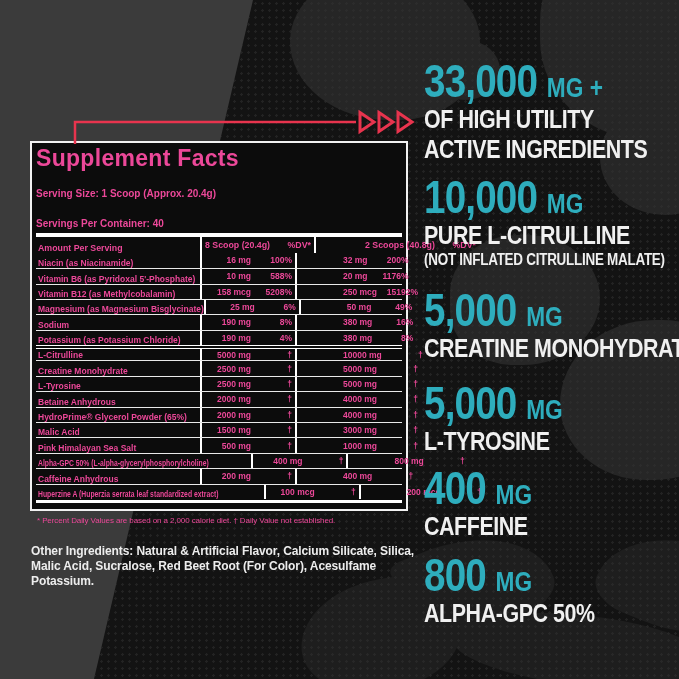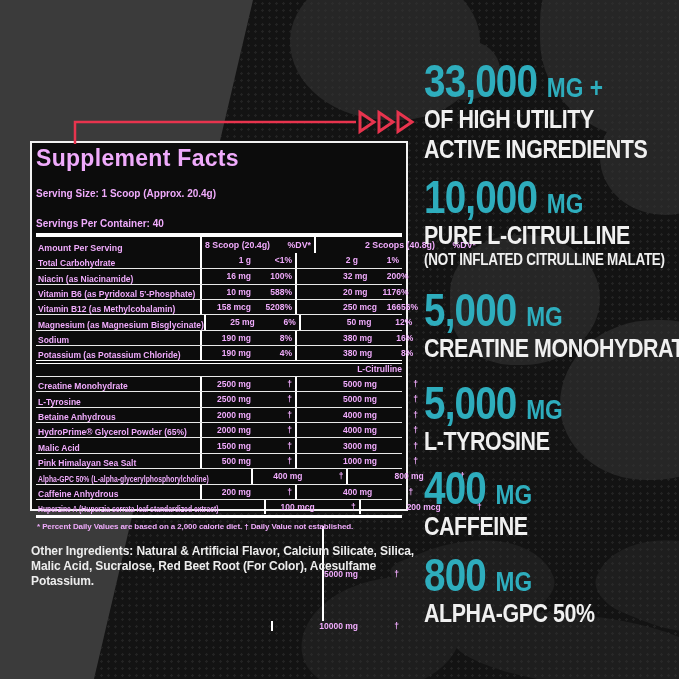--- a/index.html
+++ b/index.html
@@ -21,40 +21,40 @@
     background-image:radial-gradient(circle,#303030 1.1px, transparent 1.45px);
     background-size:7px 7px;
     opacity:.55;
   }
   
   .connector{position:absolute;left:60px;top:108px;z-index:6;}
   
   .panel{
     position:absolute;left:30px;top:141px;width:378px;height:370px;
     background:#0c0c0c;border:2px solid #f2f2f2;box-sizing:border-box;
-    color:#f0abfc;z-index:5;padding:2px 4px;
+    color:#ec4899;z-index:5;padding:2px 4px;
   }
   .sf-title{font-size:23px;font-weight:800;letter-spacing:.3px;line-height:1.05;margin-top:1px;}
   .sf-serving{font-size:10px;font-weight:700;line-height:1.18;margin-top:18px;}
   .bar{height:4px;background:#fff;margin:3px 0 0 0;}
   .bar-thin{height:3px;background:#fff;margin:1px 0 0 0;}
   .t-head,.t-row{display:flex;align-items:flex-end;box-sizing:border-box;}
   .t-head{height:16px;font-size:8.8px;font-weight:700;}
   .t-row{height:15.4px;font-size:8.5px;font-weight:700;border-top:1px solid #e9e9e9;}
-  .t-row.sep-thick{border-top:4px double #fff;flex-direction:column;}
+  .t-row.sep-thick{border-top:4px double #fff;}
   .t-body .t-row:first-child{border-top:none;}
   .c-name{flex:0 0 162px;padding-left:2px;overflow:visible;white-space:nowrap;}
   .grp{display:flex;align-items:center;box-sizing:border-box;border-left:2px solid #fff;height:100%;}
   .g1{flex:0 0 95px;}
   .g2{flex:1;padding-left:46px;}
   .amt{flex:1;text-align:right;padding-right:7px;white-space:nowrap;}
   .amt.center{text-align:center;padding-right:0;}
   .dv{flex:0 0 34px;text-align:right;padding-right:3px;white-space:nowrap;}
   .squish{display:inline-block;transform:scaleX(.8);transform-origin:left center;}
-  .footnote{font-size:8px;font-weight:700;padding:4px 1px 0 1px;letter-spacing:-.1px;white-space:nowrap;}
+  .footnote{font-size:8px;font-weight:400;padding:13px 1px 0 1px;letter-spacing:-.1px;white-space:nowrap;}
   
   .other-ing{
     position:absolute;left:31px;top:516px;width:402px;z-index:5;
     color:#ededed;font-size:12px;font-weight:700;line-height:1.25;letter-spacing:-.1px;margin-top:28px;
   }
   
   .hl-col{
     position:absolute;left:424px;top:0;width:312px;height:679px;z-index:5;
     transform:scaleX(.84);transform-origin:left top;
   }
@@ -104,31 +104,20 @@
         <span class="dv">%DV*</span>
       </div>
       <div class="grp g2">
         <span class="amt" style="text-align:left;padding-left:3px;">2 Scoops (40.8g)</span>
         <span class="dv">%DV*</span>
       </div>
     </div>
 
     <div class="t-body">
 
-  <div class="t-row">
-    <div class="c-name"><span class="nm">Total Carbohydrate</span></div>
-    <div class="grp g1">
-      <span class="amt a1">1 g</span>
-      <span class="dv d1">&lt;1%</span>
-    </div>
-    <div class="grp g2">
-      <span class="amt a2">2 g</span>
-      <span class="dv d2">1%</span>
-    </div>
-  </div>
 
   <div class="t-row">
     <div class="c-name"><span class="nm">Niacin (as Niacinamide)</span></div>
     <div class="grp g1">
       <span class="amt a1">16 mg</span>
       <span class="dv d1">100%</span>
     </div>
     <div class="grp g2">
       <span class="amt a2">32 mg</span>
       <span class="dv d2">200%</span>
@@ -148,33 +137,33 @@
   </div>
 
   <div class="t-row">
     <div class="c-name"><span class="nm">Vitamin B12 (as Methylcobalamin)</span></div>
     <div class="grp g1">
       <span class="amt a1">158 mcg</span>
       <span class="dv d1">5208%</span>
     </div>
     <div class="grp g2">
       <span class="amt a2">250 mcg</span>
-      <span class="dv d2">16656%</span>
+      <span class="dv d2">15192%</span>
     </div>
   </div>
 
   <div class="t-row">
     <div class="c-name"><span class="nm">Magnesium (as Magnesium Bisglycinate)</span></div>
     <div class="grp g1">
       <span class="amt a1">25 mg</span>
       <span class="dv d1">6%</span>
     </div>
     <div class="grp g2">
       <span class="amt a2">50 mg</span>
-      <span class="dv d2">12%</span>
+      <span class="dv d2">49%</span>
     </div>
   </div>
 
   <div class="t-row">
     <div class="c-name"><span class="nm">Sodium</span></div>
     <div class="grp g1">
       <span class="amt a1">190 mg</span>
       <span class="dv d1">8%</span>
     </div>
     <div class="grp g2">

